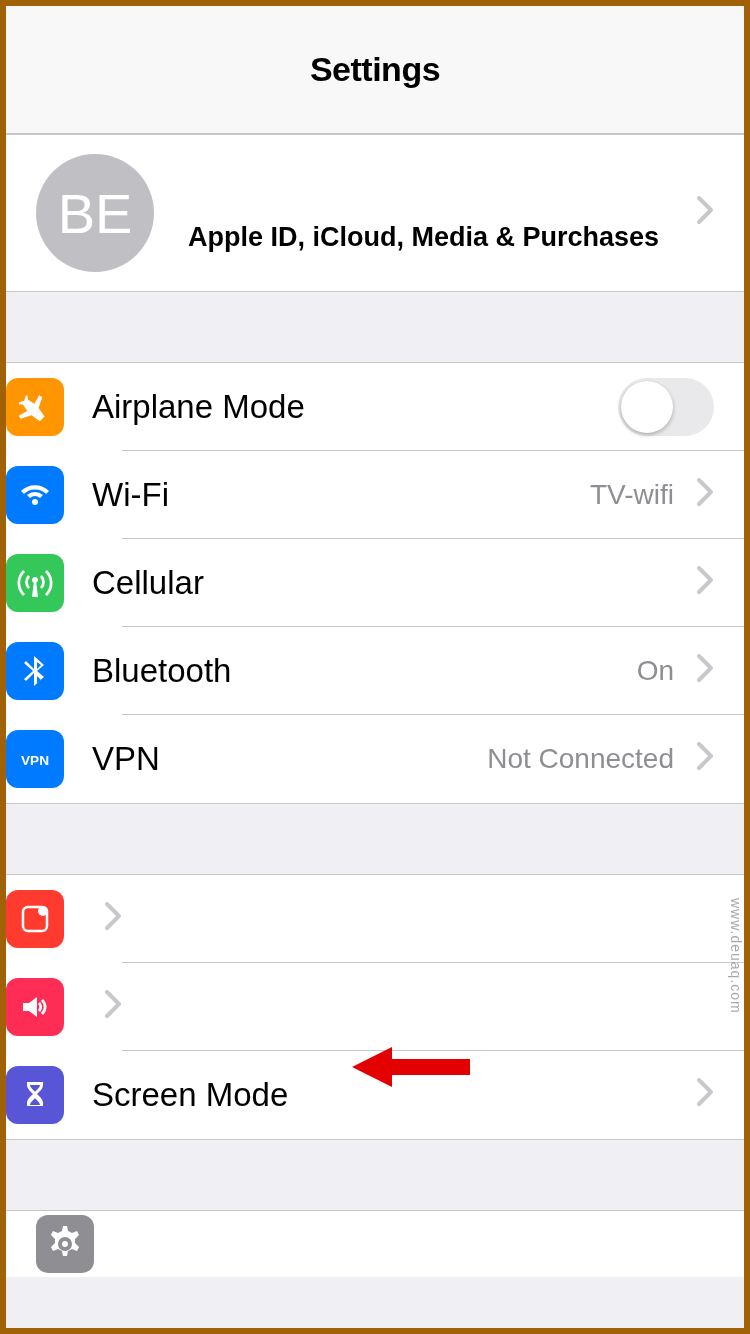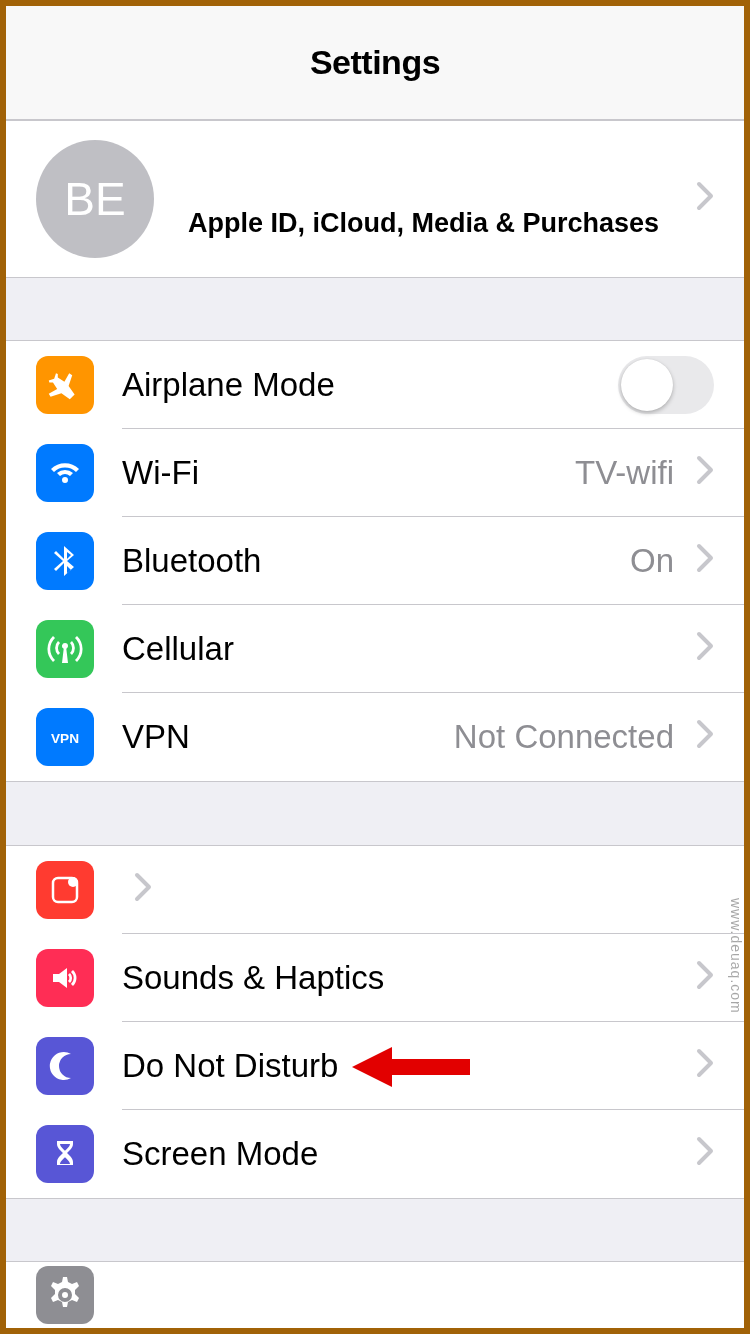--- a/index.html
+++ b/index.html
@@ -49,21 +49,21 @@
     position: relative;
   }
   .avatar {
     width: 118px; height: 118px;
     border-radius: 50%;
     background: #bfbfc4;
     display: flex;
     align-items: center;
     justify-content: center;
     color: #fff;
-    font-size: 46px;
+    font-size: 56px;
     font-weight: 400;
     margin-right: 34px;
     flex-shrink: 0;
   }
   .profile-text {
     flex: 1;
     display: flex;
     flex-direction: column;
     justify-content: center;
     font-weight: bold;
@@ -78,42 +78,41 @@
     font-size: 36px;
     line-height: 1;
     flex-shrink: 0;
     margin-left: 12px;
   }
 
   .row {
     display: flex;
     align-items: center;
     min-height: 88px;
-    padding-left: 30px;
     padding-right: 30px;
     position: relative;
   }
   .row .icon-box {
     width: 58px; height: 58px;
     border-radius: 12px;
     display: flex;
     align-items: center;
     justify-content: center;
     color: #fff;
     flex-shrink: 0;
     margin-right: 28px;
   }
   .row .icon-box svg { width: 36px; height: 36px; }
   .row .label {
     flex: 1;
     font-size: 33px;
     color: #000;
   }
   .row .detail {
-    font-size: 33px;
+    font-size: 28px;
     color: #8e8e93;
     margin-right: 10px;
   }
   .row .sep {
     position: absolute;
     left: 116px; right: 0; bottom: 0;
     height: 1px;
     background: #c8c7cc;
   }
   .row:last-child .sep { display: none; }
@@ -217,42 +216,42 @@
       <div class="detail">TV-wifi</div>
       <div class="chev">
         <svg width="18" height="30" viewBox="0 0 18 30">
             <path d="M3 3l12 12L3 27" stroke="#c7c7cc" stroke-width="4" fill="none" stroke-linecap="round" stroke-linejoin="round"></path>
           </svg>
       </div>
       <div class="sep"></div>
     </div>
 
     <div class="row">
+      <div class="icon-box" style="background:#34c759">
+        <svg viewBox="0 0 36 36">
+            <path d="M18 12a3 3 0 013 3c0 1.2-.7 2.2-1.7 2.7L21 32h-6l1.7-14.3A3 3 0 0118 12zm-7-2a10 10 0 000 14l2-2a7 7 0 010-10zm14 0l-2 2a7 7 0 010 10l2 2a10 10 0 000-14zM6 5a18 18 0 000 26l2-2a15 15 0 010-22zm24 0l-2 2a15 15 0 010 22l2 2a18 18 0 000-26z" fill="#fff"></path>
+          </svg>
+      </div>
+      <div class="label">Cellular</div>
+      <div class="chev">
+        <svg width="18" height="30" viewBox="0 0 18 30">
+            <path d="M3 3l12 12L3 27" stroke="#c7c7cc" stroke-width="4" fill="none" stroke-linecap="round" stroke-linejoin="round"></path>
+          </svg>
+      </div>
+      <div class="sep"></div>
+    </div>
+
+    <div class="row">
       <div class="icon-box" style="background:#007aff">
         <svg viewBox="0 0 36 36">
             <path d="M17 3v13L9 8l-2 2 9 8-9 8 2 2 8-8v13l10-9-7-6 7-6zm3 6l4 3-4 4zm0 14l4 4-4 3z" fill="#fff"></path>
           </svg>
       </div>
       <div class="label">Bluetooth</div>
       <div class="detail">On</div>
-      <div class="chev">
-        <svg width="18" height="30" viewBox="0 0 18 30">
-            <path d="M3 3l12 12L3 27" stroke="#c7c7cc" stroke-width="4" fill="none" stroke-linecap="round" stroke-linejoin="round"></path>
-          </svg>
-      </div>
-      <div class="sep"></div>
-    </div>
-
-    <div class="row">
-      <div class="icon-box" style="background:#34c759">
-        <svg viewBox="0 0 36 36">
-            <path d="M18 12a3 3 0 013 3c0 1.2-.7 2.2-1.7 2.7L21 32h-6l1.7-14.3A3 3 0 0118 12zm-7-2a10 10 0 000 14l2-2a7 7 0 010-10zm14 0l-2 2a7 7 0 010 10l2 2a10 10 0 000-14zM6 5a18 18 0 000 26l2-2a15 15 0 010-22zm24 0l-2 2a15 15 0 010 22l2 2a18 18 0 000-26z" fill="#fff"></path>
-          </svg>
-      </div>
-      <div class="label">Cellular</div>
       <div class="chev">
         <svg width="18" height="30" viewBox="0 0 18 30">
             <path d="M3 3l12 12L3 27" stroke="#c7c7cc" stroke-width="4" fill="none" stroke-linecap="round" stroke-linejoin="round"></path>
           </svg>
       </div>
       <div class="sep"></div>
     </div>
 
     <div class="row">
       <div class="icon-box" style="background:#007aff">
@@ -290,43 +289,28 @@
       </div>
       <div class="sep"></div>
     </div>
 
     <div class="row">
       <div class="icon-box" style="background:#ff2d55">
         <svg viewBox="0 0 36 36">
             <path d="M6 14v8h6l8 6V8l-8 6zm18-2a8 8 0 010 12l2 2a11 11 0 000-16zm-3 3a4 4 0 010 6l2 2a7 7 0 000-10z" fill="#fff"></path>
           </svg>
       </div>
-      <div class="label">Sounds &amp; Haptics</div>
-      <div class="chev">
-        <svg width="18" height="30" viewBox="0 0 18 30">
-            <path d="M3 3l12 12L3 27" stroke="#c7c7cc" stroke-width="4" fill="none" stroke-linecap="round" stroke-linejoin="round"></path>
-          </svg>
-      </div>
-      <div class="sep"></div>
-    </div>
-
-    <div class="row">
-      <div class="icon-box" style="background:#5856d6">
-        <svg viewBox="0 0 36 36">
-            <path d="M24 6a14 14 0 100 24 12 12 0 010-24z" fill="#fff"></path>
-          </svg>
-      </div>
-      <div class="label">Do Not Disturb</div>
-      <div class="chev">
-        <svg width="18" height="30" viewBox="0 0 18 30">
-            <path d="M3 3l12 12L3 27" stroke="#c7c7cc" stroke-width="4" fill="none" stroke-linecap="round" stroke-linejoin="round"></path>
-          </svg>
-      </div>
-      <div class="sep"></div>
-    </div>
+      <div class="chev">
+        <svg width="18" height="30" viewBox="0 0 18 30">
+            <path d="M3 3l12 12L3 27" stroke="#c7c7cc" stroke-width="4" fill="none" stroke-linecap="round" stroke-linejoin="round"></path>
+          </svg>
+      </div>
+      <div class="sep"></div>
+    </div>
+
 
     <div class="row">
       <div class="icon-box" style="background:#5856d6">
         <svg viewBox="0 0 36 36">
             <path d="M10 5h16v3c0 4-4 7-6 9 2 2 6 5 6 9v3H10v-3c0-4 4-7 6-9-2-2-6-5-6-9zm3 3c0 3 5 6 5 7 0-1 5-4 5-7zm0 20h10c0-3-5-6-5-7 0 1-5 4-5 7z" fill="#fff"></path>
           </svg>
       </div>
       <div class="label">Screen Mode</div>
       <div class="chev">
         <svg width="18" height="30" viewBox="0 0 18 30">

